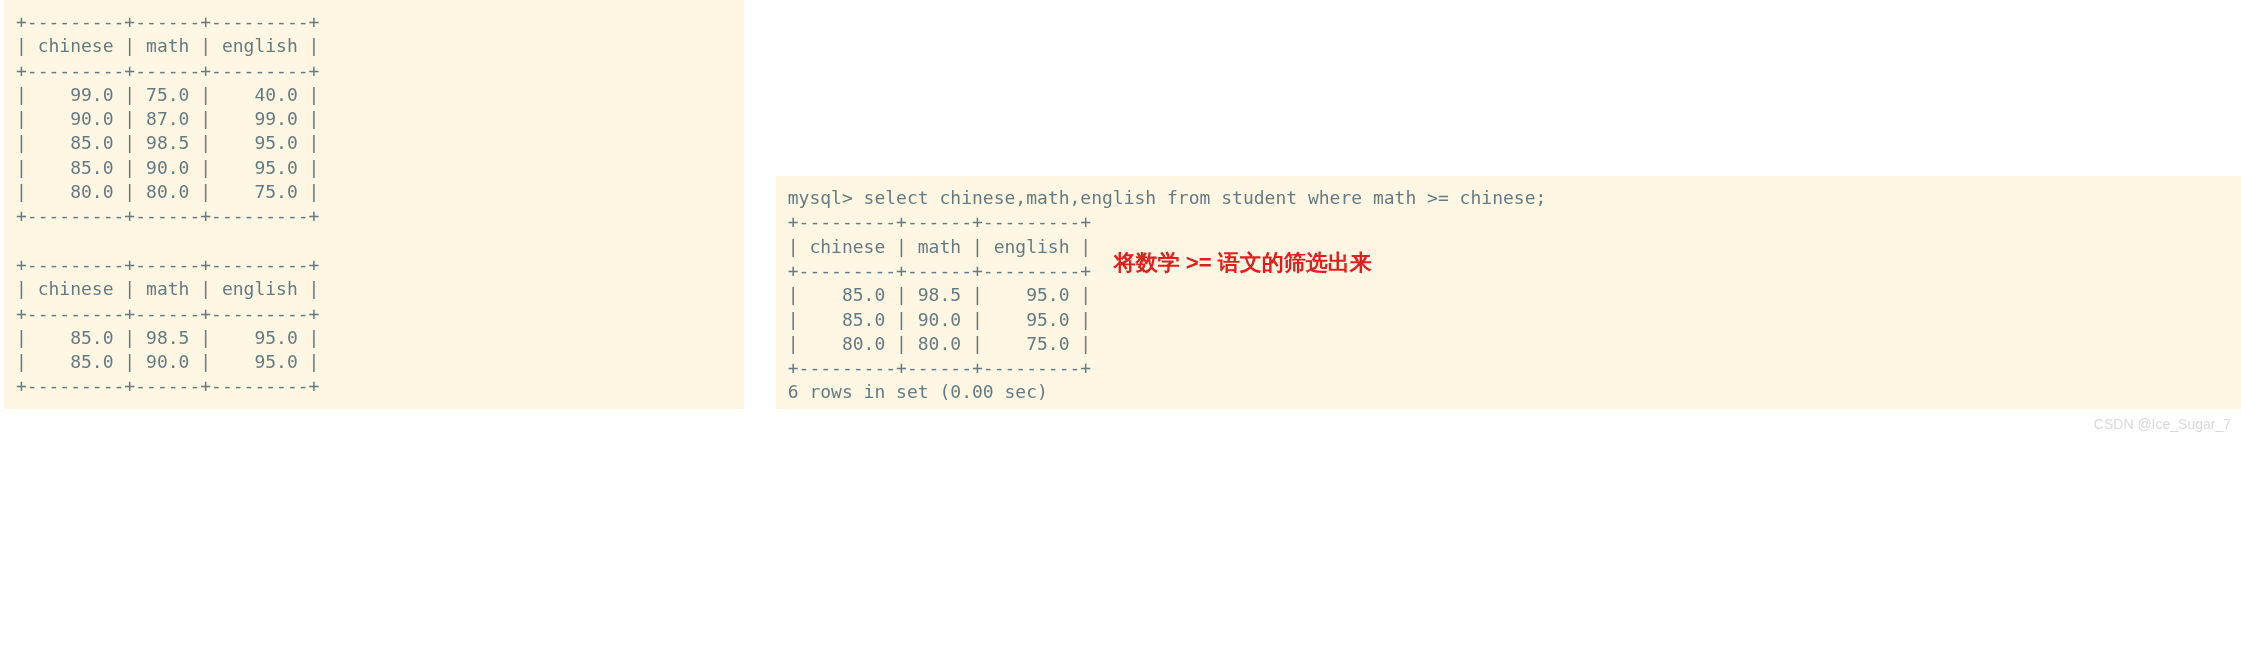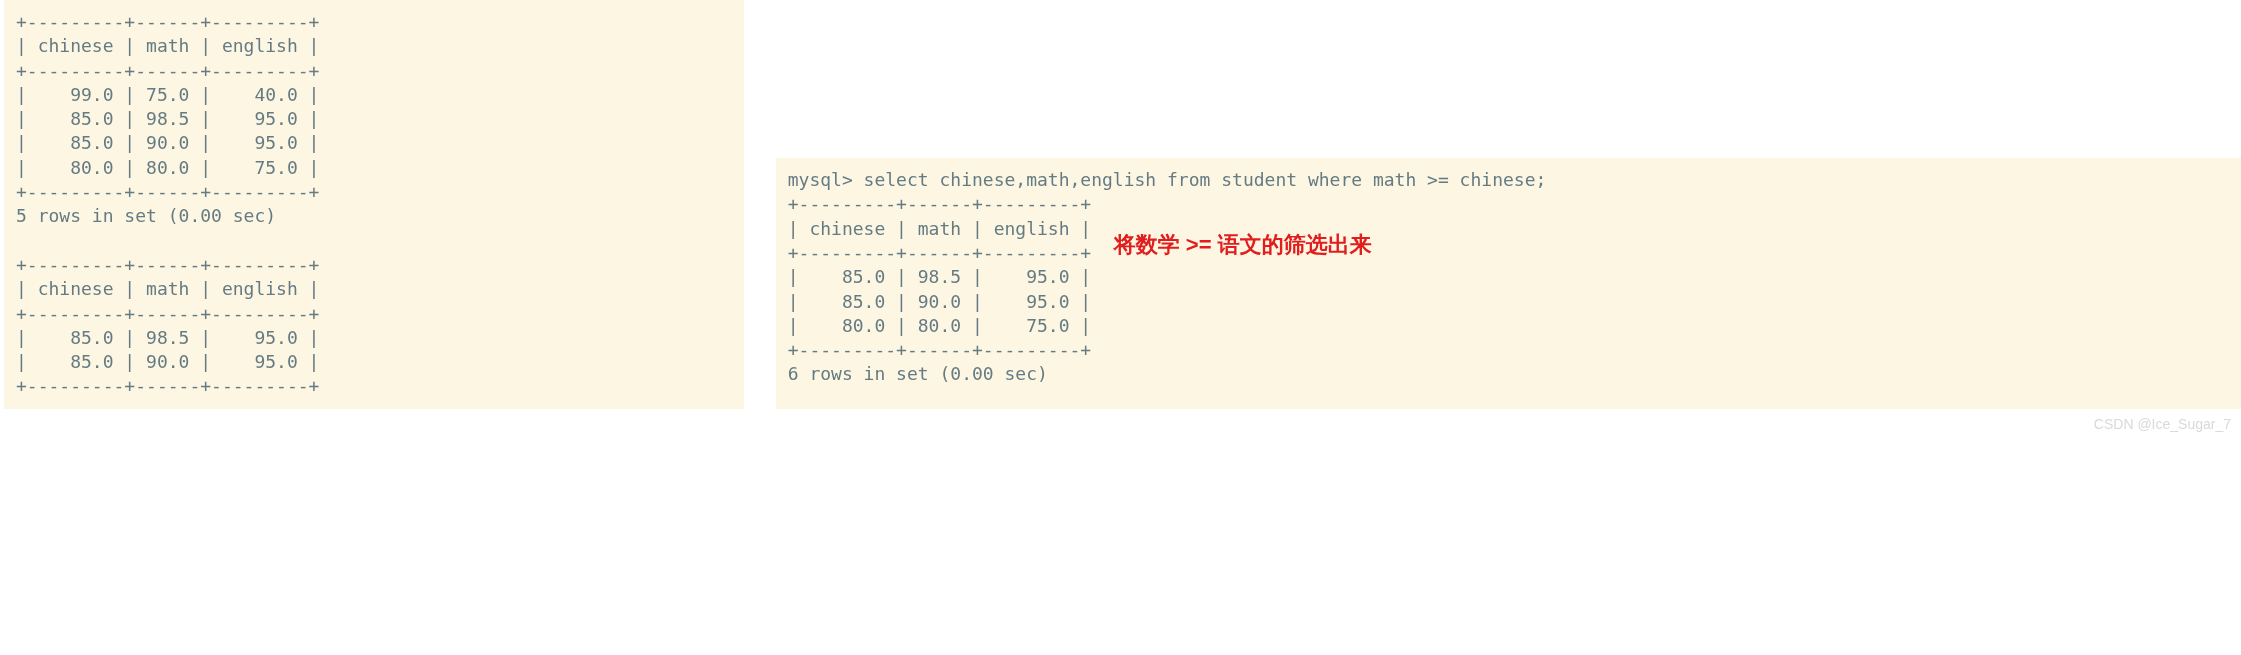--- a/index.html
+++ b/index.html
@@ -24,21 +24,21 @@
     position: relative;
   }
   .panel.left {
     width: 730px;
     padding: 10px 12px 10px 12px;
     margin-left: 4px;
   }
   .panel.right {
     margin-left: 32px;
     width: 1470px;
-    padding: 10px 12px 22px 12px;
+    padding: 10px 12px 4px 12px;
   }
   .rule-line { color: #657b83; }
   .row { white-space: pre; }
   .annotation {
     position: absolute;
     color: #e11d1d;
     font-family: "PingFang SC", "Microsoft YaHei", "Hiragino Sans GB", sans-serif;
     font-weight: 700;
     font-size: 22px;
     white-space: nowrap;
@@ -58,25 +58,25 @@
 <body>
 
 <div class="wrap">
 
   <div class="panel left">
 
     <div class="row rule-line">+---------+------+---------+</div>
     <div class="row">| chinese | math | english |</div>
     <div class="row rule-line">+---------+------+---------+</div>
     <div class="row">|    99.0 | 75.0 |    40.0 |</div>
+    <div class="row">|    90.0 | 87.0 |    99.0 |</div>
     <div class="row">|    85.0 | 98.5 |    95.0 |</div>
     <div class="row">|    85.0 | 90.0 |    95.0 |</div>
     <div class="row">|    80.0 | 80.0 |    75.0 |</div>
     <div class="row rule-line">+---------+------+---------+</div>
-    <div class="row">5 rows in set (0.00 sec)</div>
     <div class="row">&nbsp;</div>
 
 
     <div class="row rule-line">+---------+------+---------+</div>
     <div class="row">| chinese | math | english |</div>
     <div class="row rule-line">+---------+------+---------+</div>
     <div class="row">|    85.0 | 98.5 |    95.0 |</div>
     <div class="row">|    85.0 | 90.0 |    95.0 |</div>
     <div class="row rule-line">+---------+------+---------+</div>
 

